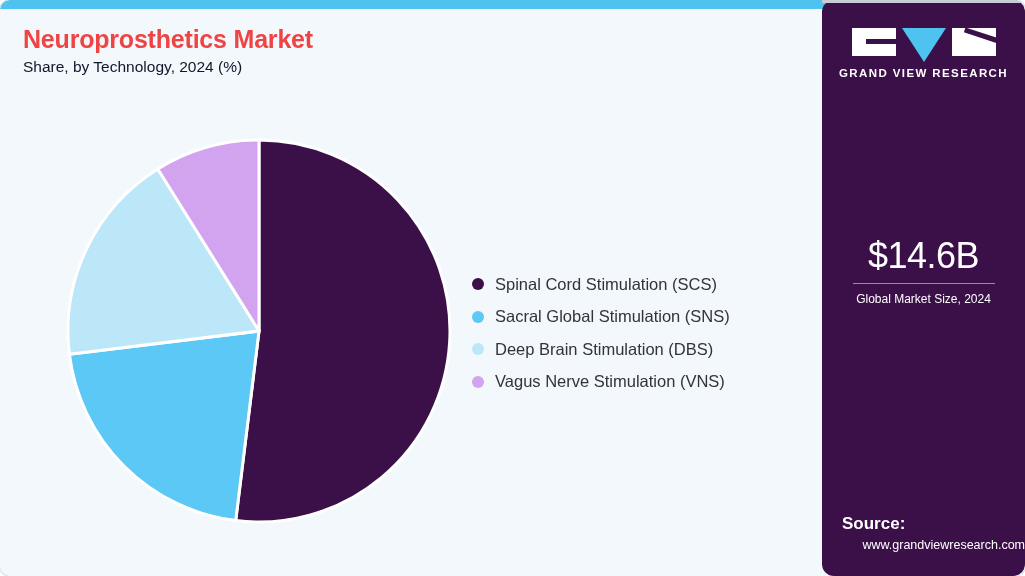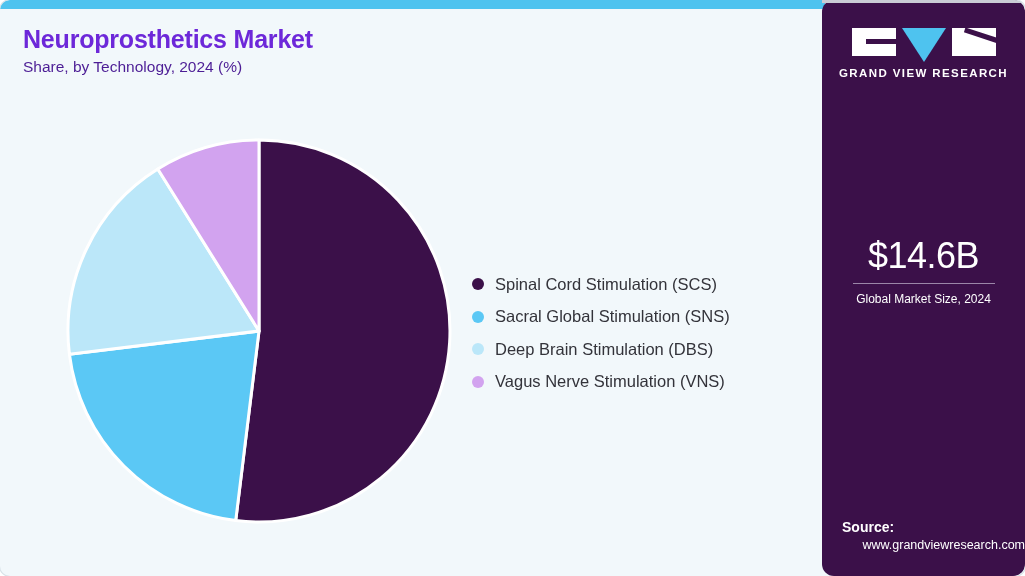--- a/index.html
+++ b/index.html
@@ -45,28 +45,28 @@
   
   .header {
     position: absolute;
     left: 23px;
     top: 25px;
     width: 720px;
   }
   .chart-title {
     font-size: 25px;
     font-weight: bold;
-    color: #6d28d9;
+    color: #ef4444;
     letter-spacing: -0.2px;
     margin: 0 0 4px 0;
     line-height: 1.15;
   }
   .chart-subtitle {
     font-size: 15.5px;
-    color: #4c1d95;
+    color: #0f172a;
     margin: 0;
     line-height: 1.2;
   }
   
   .pie-wrap {
     position: absolute;
     left: 64px;
     top: 136px;
     width: 390px;
     height: 390px;
@@ -197,21 +197,21 @@
   }
   
   .source {
     position: absolute;
     left: 20px;
     bottom: 22px;
     width: 183px;
     text-align: left;
   }
   .source-label {
-    font-size: 14px;
+    font-size: 17px;
     font-weight: bold;
     line-height: 1.45;
   }
   .source-url {
     font-size: 12.5px;
     line-height: 1.35;
     white-space: nowrap;
     text-align: right;
   }
 </style>

